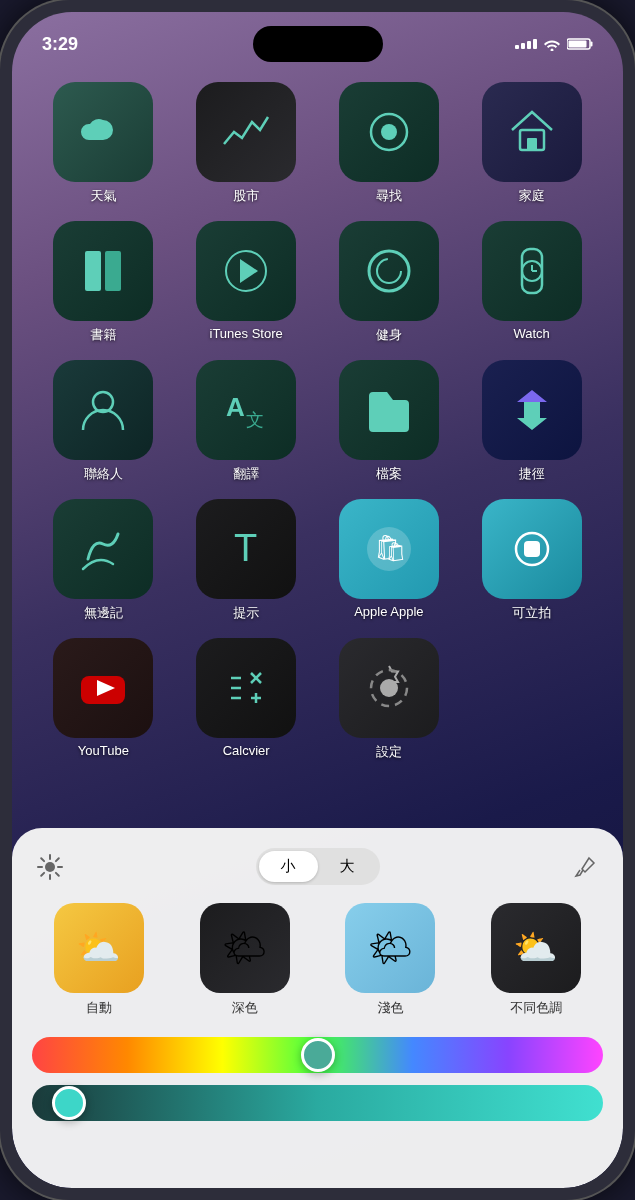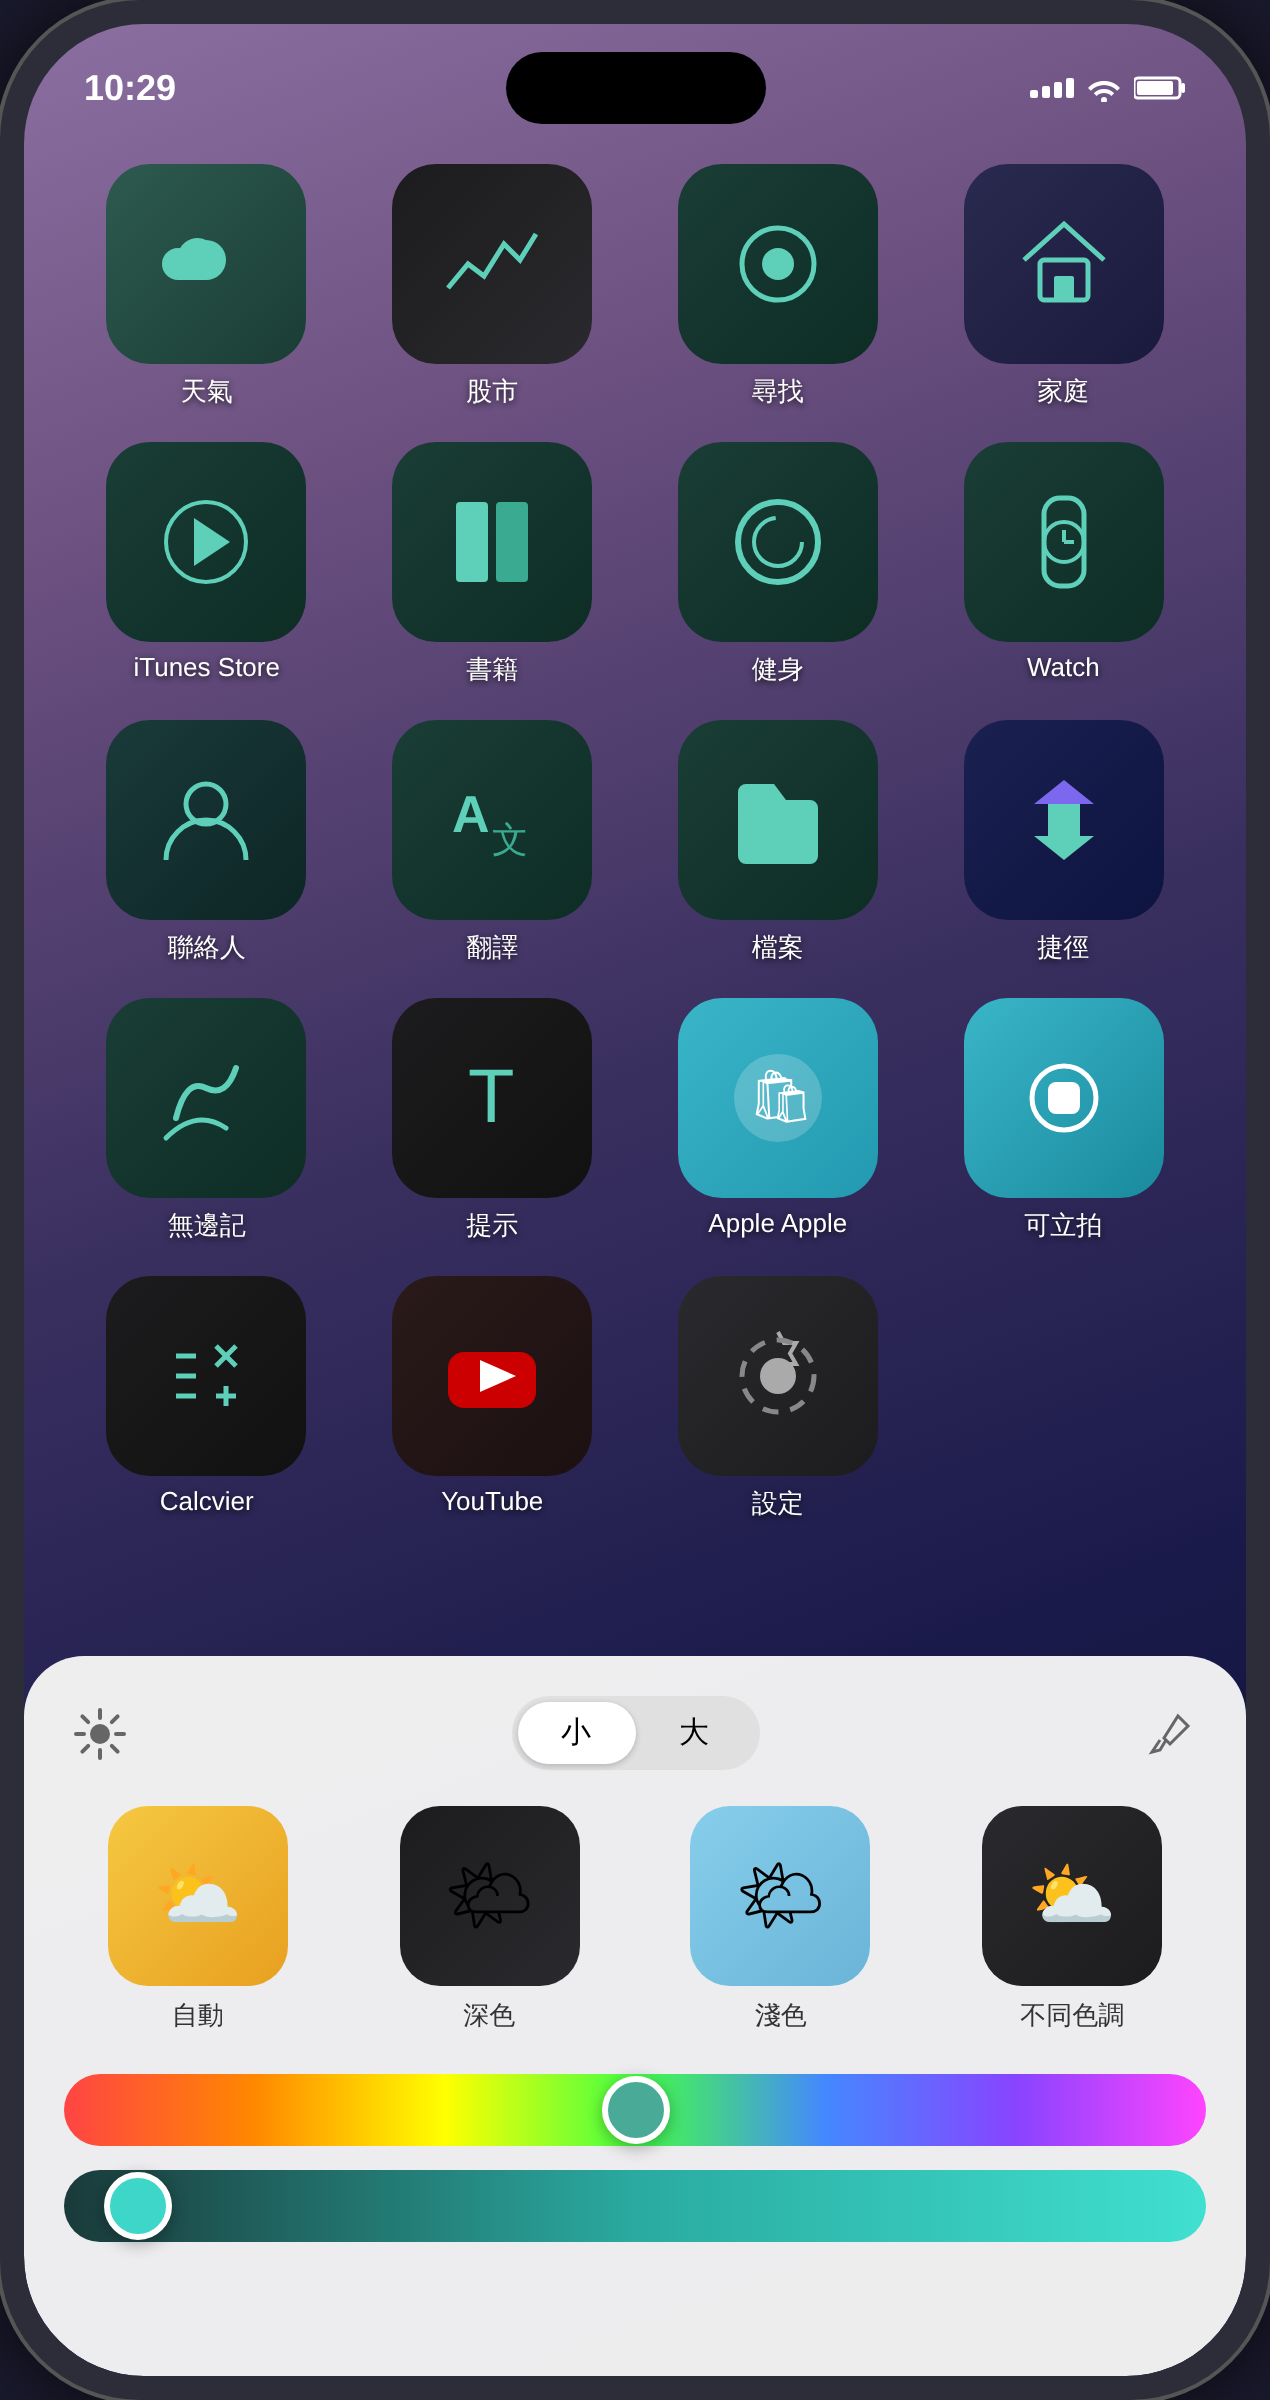--- a/index.html
+++ b/index.html
@@ -292,21 +292,21 @@
 </head>
 <body>
 
 <div class="phone-outer">
 
   <div class="phone-inner">
 
     <div class="dynamic-island"></div>
 
     <div class="status-bar">
-      <span class="time">10:29</span>
+      <span class="time">3:29</span>
       <div class="status-icons">
         <div class="signal-dots">
           <span style="height:4px"></span>
           <span style="height:6px"></span>
           <span style="height:8px"></span>
           <span style="height:10px"></span>
         </div>
         <svg width="18" height="14" viewBox="0 0 18 14" fill="white">
           <path d="M9 11.5a1.5 1.5 0 100 3 1.5 1.5 0 000-3z"></path>
           <path d="M9 7.5C7 7.5 5.2 8.3 3.9 9.6l1.4 1.4C6.4 9.9 7.6 9.5 9 9.5s2.6.4 3.7 1.5l1.4-1.4C12.8 8.3 11 7.5 9 7.5z"></path>
@@ -352,36 +352,36 @@
           <svg viewBox="0 0 60 60" fill="none">
             <path d="M10 28L30 10 50 28" stroke="#5ecfb8" stroke-width="2.5" fill="none"></path>
             <rect x="18" y="28" width="24" height="20" rx="2" stroke="#5ecfb8" stroke-width="2.5" fill="none"></rect>
             <rect x="25" y="36" width="10" height="12" rx="1" fill="#5ecfb8"></rect>
           </svg>
         </div>
         <span class="app-label">家庭</span>
       </div>
 
       <div class="app-item">
+        <div class="app-icon icon-books">
+          <svg viewBox="0 0 60 60" fill="none">
+            <rect x="12" y="10" width="16" height="40" rx="2" fill="#5ecfb8"></rect>
+            <rect x="32" y="10" width="16" height="40" rx="2" fill="#3aaa90"></rect>
+          </svg>
+        </div>
+        <span class="app-label">書籍</span>
+      </div>
+      <div class="app-item">
         <div class="app-icon icon-itunes">
           <svg viewBox="0 0 60 60" fill="none">
             <polygon points="24,18 42,30 24,42" fill="#5ecfb8"></polygon>
             <circle cx="30" cy="30" r="20" stroke="#5ecfb8" stroke-width="2" fill="none"></circle>
           </svg>
         </div>
         <span class="app-label">iTunes Store</span>
-      </div>
-      <div class="app-item">
-        <div class="app-icon icon-books">
-          <svg viewBox="0 0 60 60" fill="none">
-            <rect x="12" y="10" width="16" height="40" rx="2" fill="#5ecfb8"></rect>
-            <rect x="32" y="10" width="16" height="40" rx="2" fill="#3aaa90"></rect>
-          </svg>
-        </div>
-        <span class="app-label">書籍</span>
       </div>
       <div class="app-item">
         <div class="app-icon icon-fitness">
           <svg viewBox="0 0 60 60" fill="none">
             <circle cx="30" cy="30" r="20" stroke="#5ecfb8" stroke-width="3" fill="none"></circle>
             <circle cx="30" cy="30" r="12" stroke="#5ecfb8" stroke-width="2" fill="none" stroke-dasharray="55 20"></circle>
           </svg>
         </div>
         <span class="app-label">健身</span>
       </div>
@@ -461,43 +461,43 @@
       </div>
 
       <div class="app-item">
         <div class="app-icon icon-clips">
           <svg viewBox="0 0 60 60" fill="none">
             <circle cx="30" cy="30" r="16" stroke="white" stroke-width="2.5" fill="none"></circle>
             <rect x="22" y="22" width="16" height="16" rx="4" fill="white"></rect>
           </svg>
         </div>
         <span class="app-label">可立拍</span>
+      </div>
+      <div class="app-item">
+        <div class="app-icon icon-youtube">
+          <svg viewBox="0 0 60 60" fill="none">
+            <rect x="8" y="18" width="44" height="28" rx="8" fill="#cc0000"></rect>
+            <polygon points="24,22 42,30 24,38" fill="white"></polygon>
+          </svg>
+        </div>
+        <span class="app-label">YouTube</span>
       </div>
       <div class="app-item">
         <div class="app-icon icon-calcvier">
           <svg viewBox="0 0 60 60" fill="none">
             <line x1="15" y1="20" x2="25" y2="20" stroke="#5ecfb8" stroke-width="2.5"></line>
             <line x1="15" y1="30" x2="25" y2="30" stroke="#5ecfb8" stroke-width="2.5"></line>
             <line x1="15" y1="40" x2="25" y2="40" stroke="#5ecfb8" stroke-width="2.5"></line>
             <line x1="35" y1="15" x2="45" y2="25" stroke="#5ecfb8" stroke-width="2.5"></line>
             <line x1="45" y1="15" x2="35" y2="25" stroke="#5ecfb8" stroke-width="2.5"></line>
             <line x1="35" y1="40" x2="45" y2="40" stroke="#5ecfb8" stroke-width="2.5"></line>
             <line x1="40" y1="35" x2="40" y2="45" stroke="#5ecfb8" stroke-width="2.5"></line>
           </svg>
         </div>
         <span class="app-label">Calcvier</span>
-      </div>
-      <div class="app-item">
-        <div class="app-icon icon-youtube">
-          <svg viewBox="0 0 60 60" fill="none">
-            <rect x="8" y="18" width="44" height="28" rx="8" fill="#cc0000"></rect>
-            <polygon points="24,22 42,30 24,38" fill="white"></polygon>
-          </svg>
-        </div>
-        <span class="app-label">YouTube</span>
       </div>
       <div class="app-item">
         <div class="app-icon icon-settings">
           <svg viewBox="0 0 60 60" fill="none">
             <circle cx="30" cy="30" r="9" fill="#aaa"></circle>
             <path d="M30 8l3 5.5h6l-3 5.2 3 5.3h-6L30 30" stroke="#aaa" stroke-width="2" fill="none"></path>
             <circle cx="30" cy="30" r="18" stroke="#888" stroke-width="2.5" fill="none" stroke-dasharray="8 6"></circle>
           </svg>
         </div>
         <span class="app-label">設定</span>

